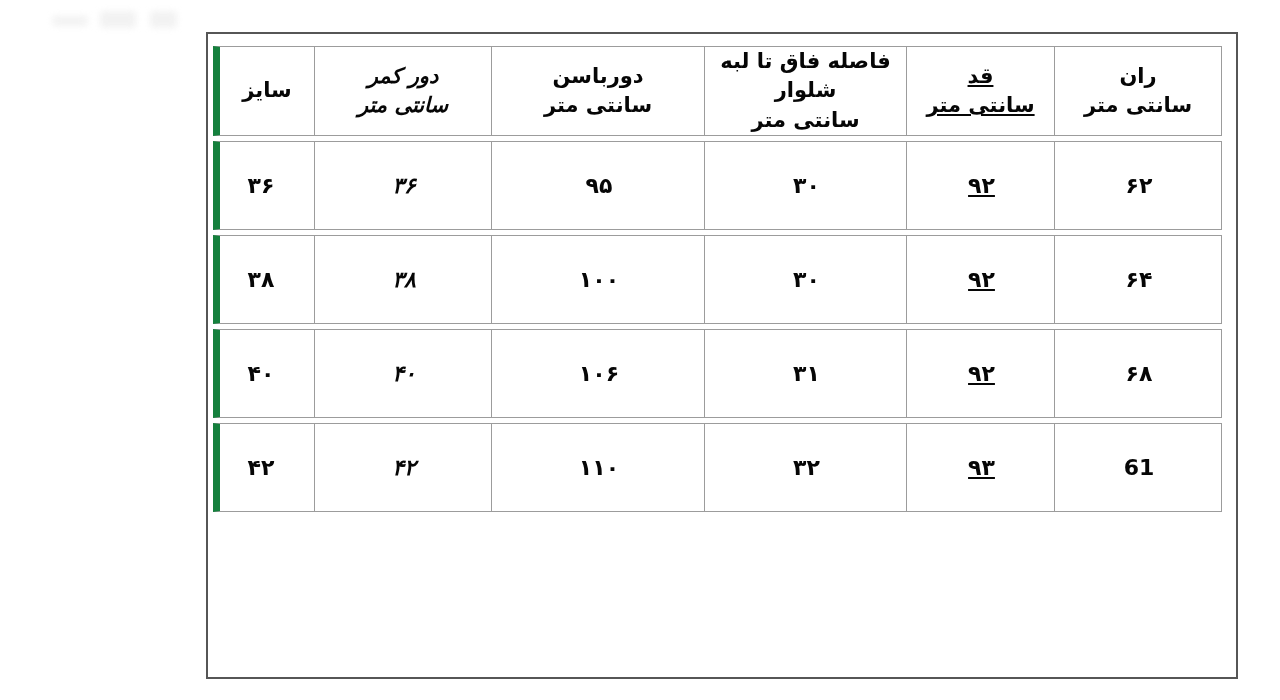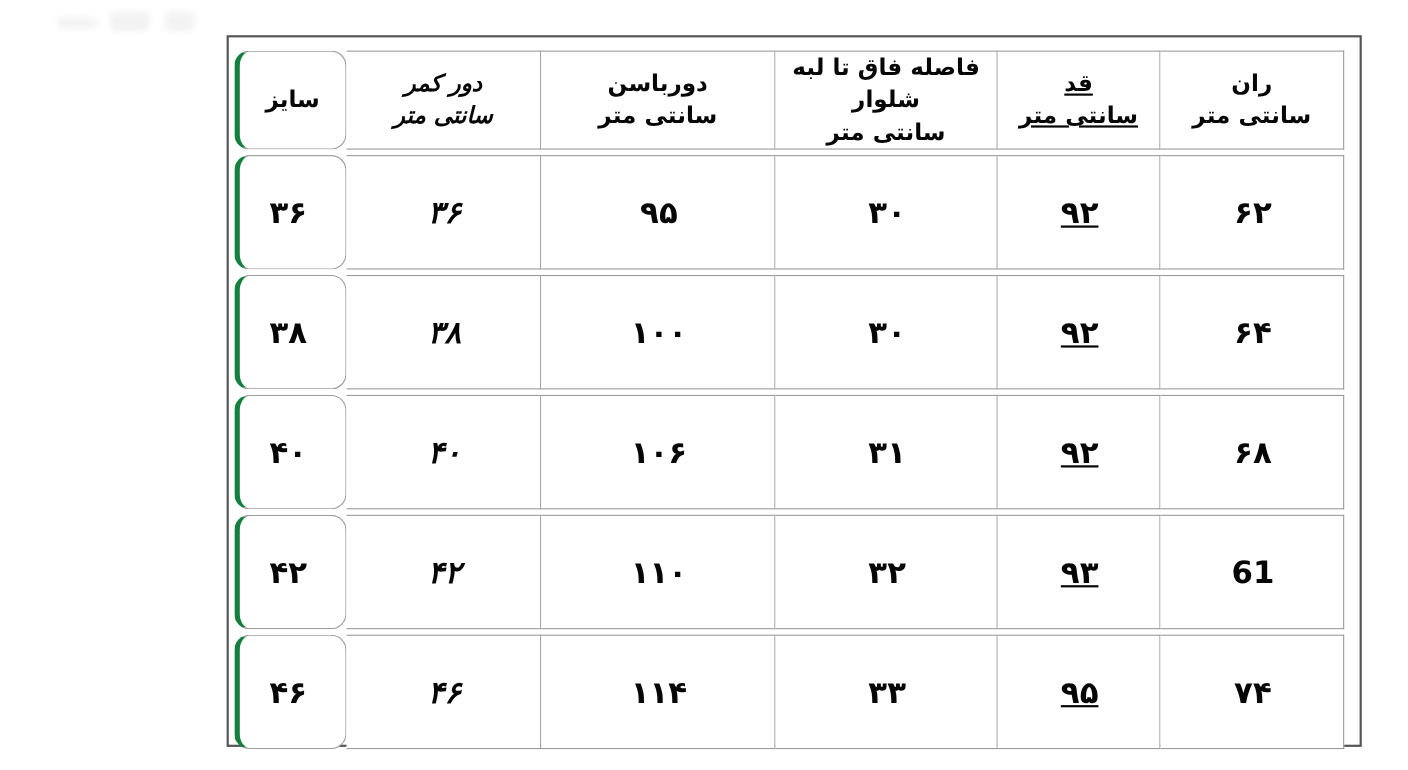--- a/index.html
+++ b/index.html
@@ -47,36 +47,36 @@
   th, td {
     background: #ffffff;
     border-top: 1px solid #9c9c9c;
     border-bottom: 1px solid #9c9c9c;
     border-right: 1px solid #9c9c9c;
     text-align: center;
     vertical-align: middle;
     color: #060606;
     padding: 0;
   }
-  th:first-child, td:first-child { border-left: 5px solid #15803d; border-radius: 14px; }
+  th:first-child, td:first-child { border-left: 7px solid #15803d; }
   th:nth-child(1), td:nth-child(1) { width: 102px; }
   th:nth-child(2), td:nth-child(2) { width: 177px; font-style: italic; }
   th:nth-child(3), td:nth-child(3) { width: 213px; }
   th:nth-child(4), td:nth-child(4) { width: 202px; text-align: center; }
   th:nth-child(5), td:nth-child(5) { width: 148px; text-decoration: underline; }
   th:nth-child(6), td:nth-child(6) { width: 167px; }
   th {
     height: 88px;
     font-size: 21px;
     font-weight: bold;
     line-height: 1.4;
   }
   td {
-    height: 104px;
-    font-size: 28px;
+    height: 89px;
+    font-size: 22px;
     font-weight: bold;
     direction: rtl;
   }
   .h-title, .h-unit { display: block; direction: rtl; }
   .h-unit:empty { display: none; }
 </style>
 </head>
 <body>
 
 <div class="canvas">
@@ -143,25 +143,17 @@
           <td>۶۸</td>
         </tr>
         <tr>
           <td>۴۲</td>
           <td>۴۲</td>
           <td>۱۱۰</td>
           <td>۳۲</td>
           <td>۹۳</td>
           <td>61</td>
         </tr>
-        <tr>
-          <td>۴۶</td>
-          <td>۴۶</td>
-          <td>۱۱۴</td>
-          <td>۳۳</td>
-          <td>۹۵</td>
-          <td>۷۴</td>
-        </tr>
       </tbody>
     </table>
   </div>
 
 </div>
 
 </body></html>

